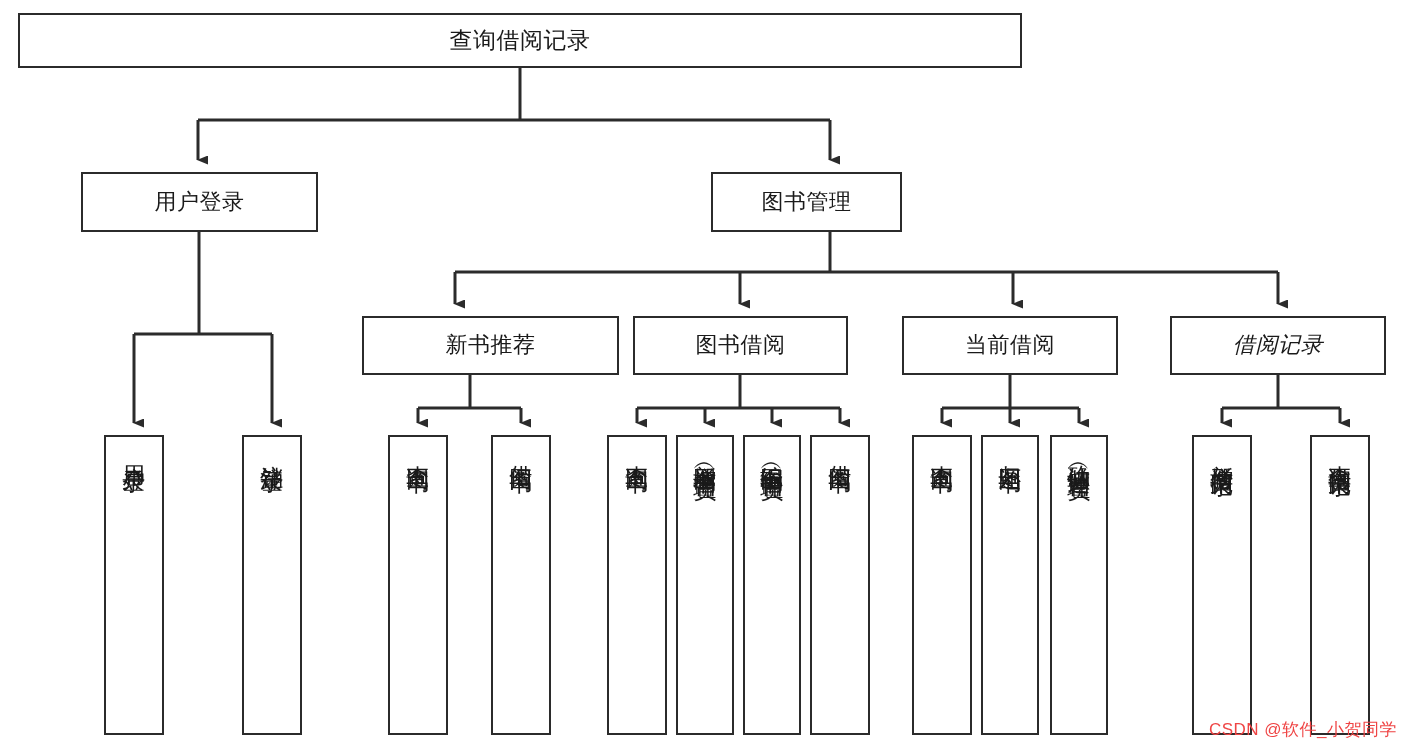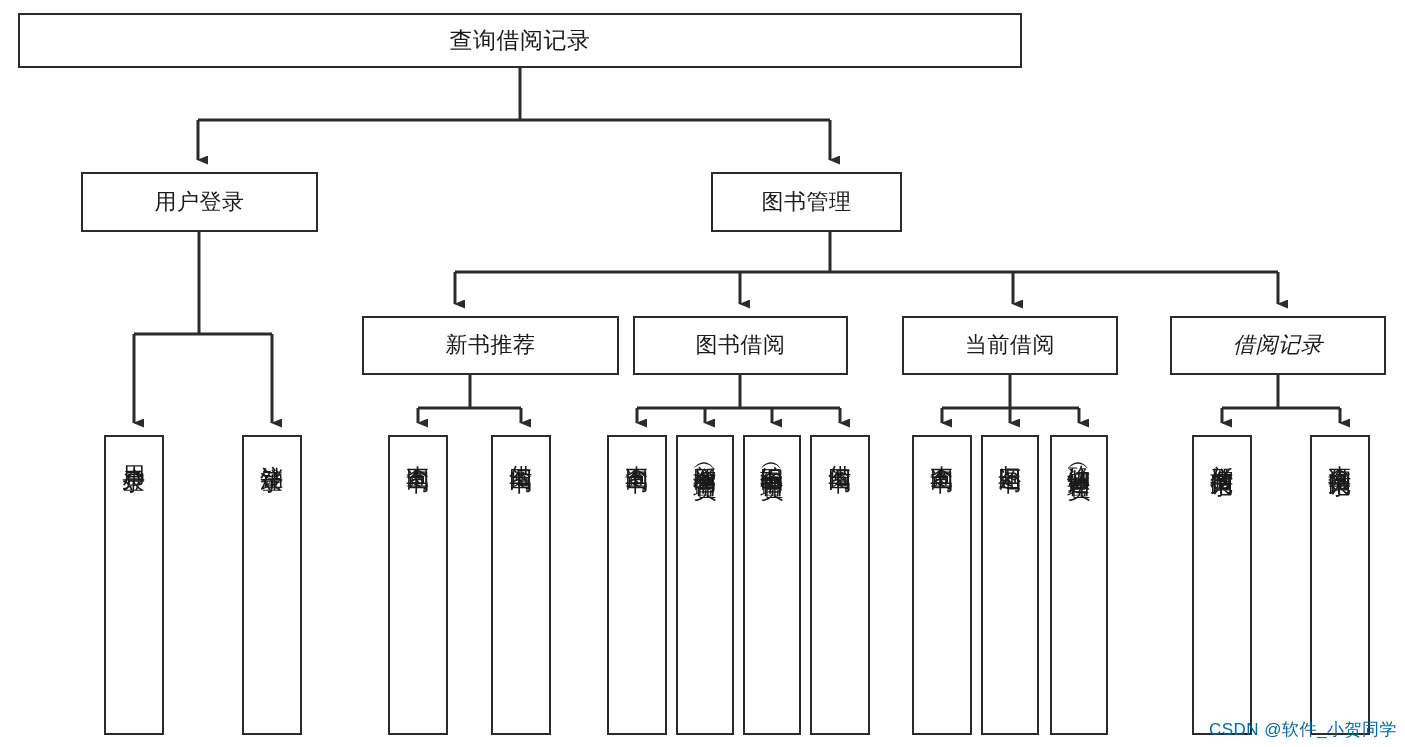--- a/index.html
+++ b/index.html
@@ -61,21 +61,21 @@
     font-size: 23px;
     line-height: 1.06;
     letter-spacing: 2px;
     max-height: 100%;
   }
   .watermark {
     position: absolute;
     right: 8px;
     bottom: 6px;
     font-size: 17px;
-    color: #0369a1;
+    color: #ef4444;
     letter-spacing: 0.5px;
     white-space: nowrap;
   }
 </style>
 </head>
 <body>
 
 <div id="canvas">
 
   <svg class="wires" viewBox="0 0 1405 747" xmlns="http://www.w3.org/2000/svg">

